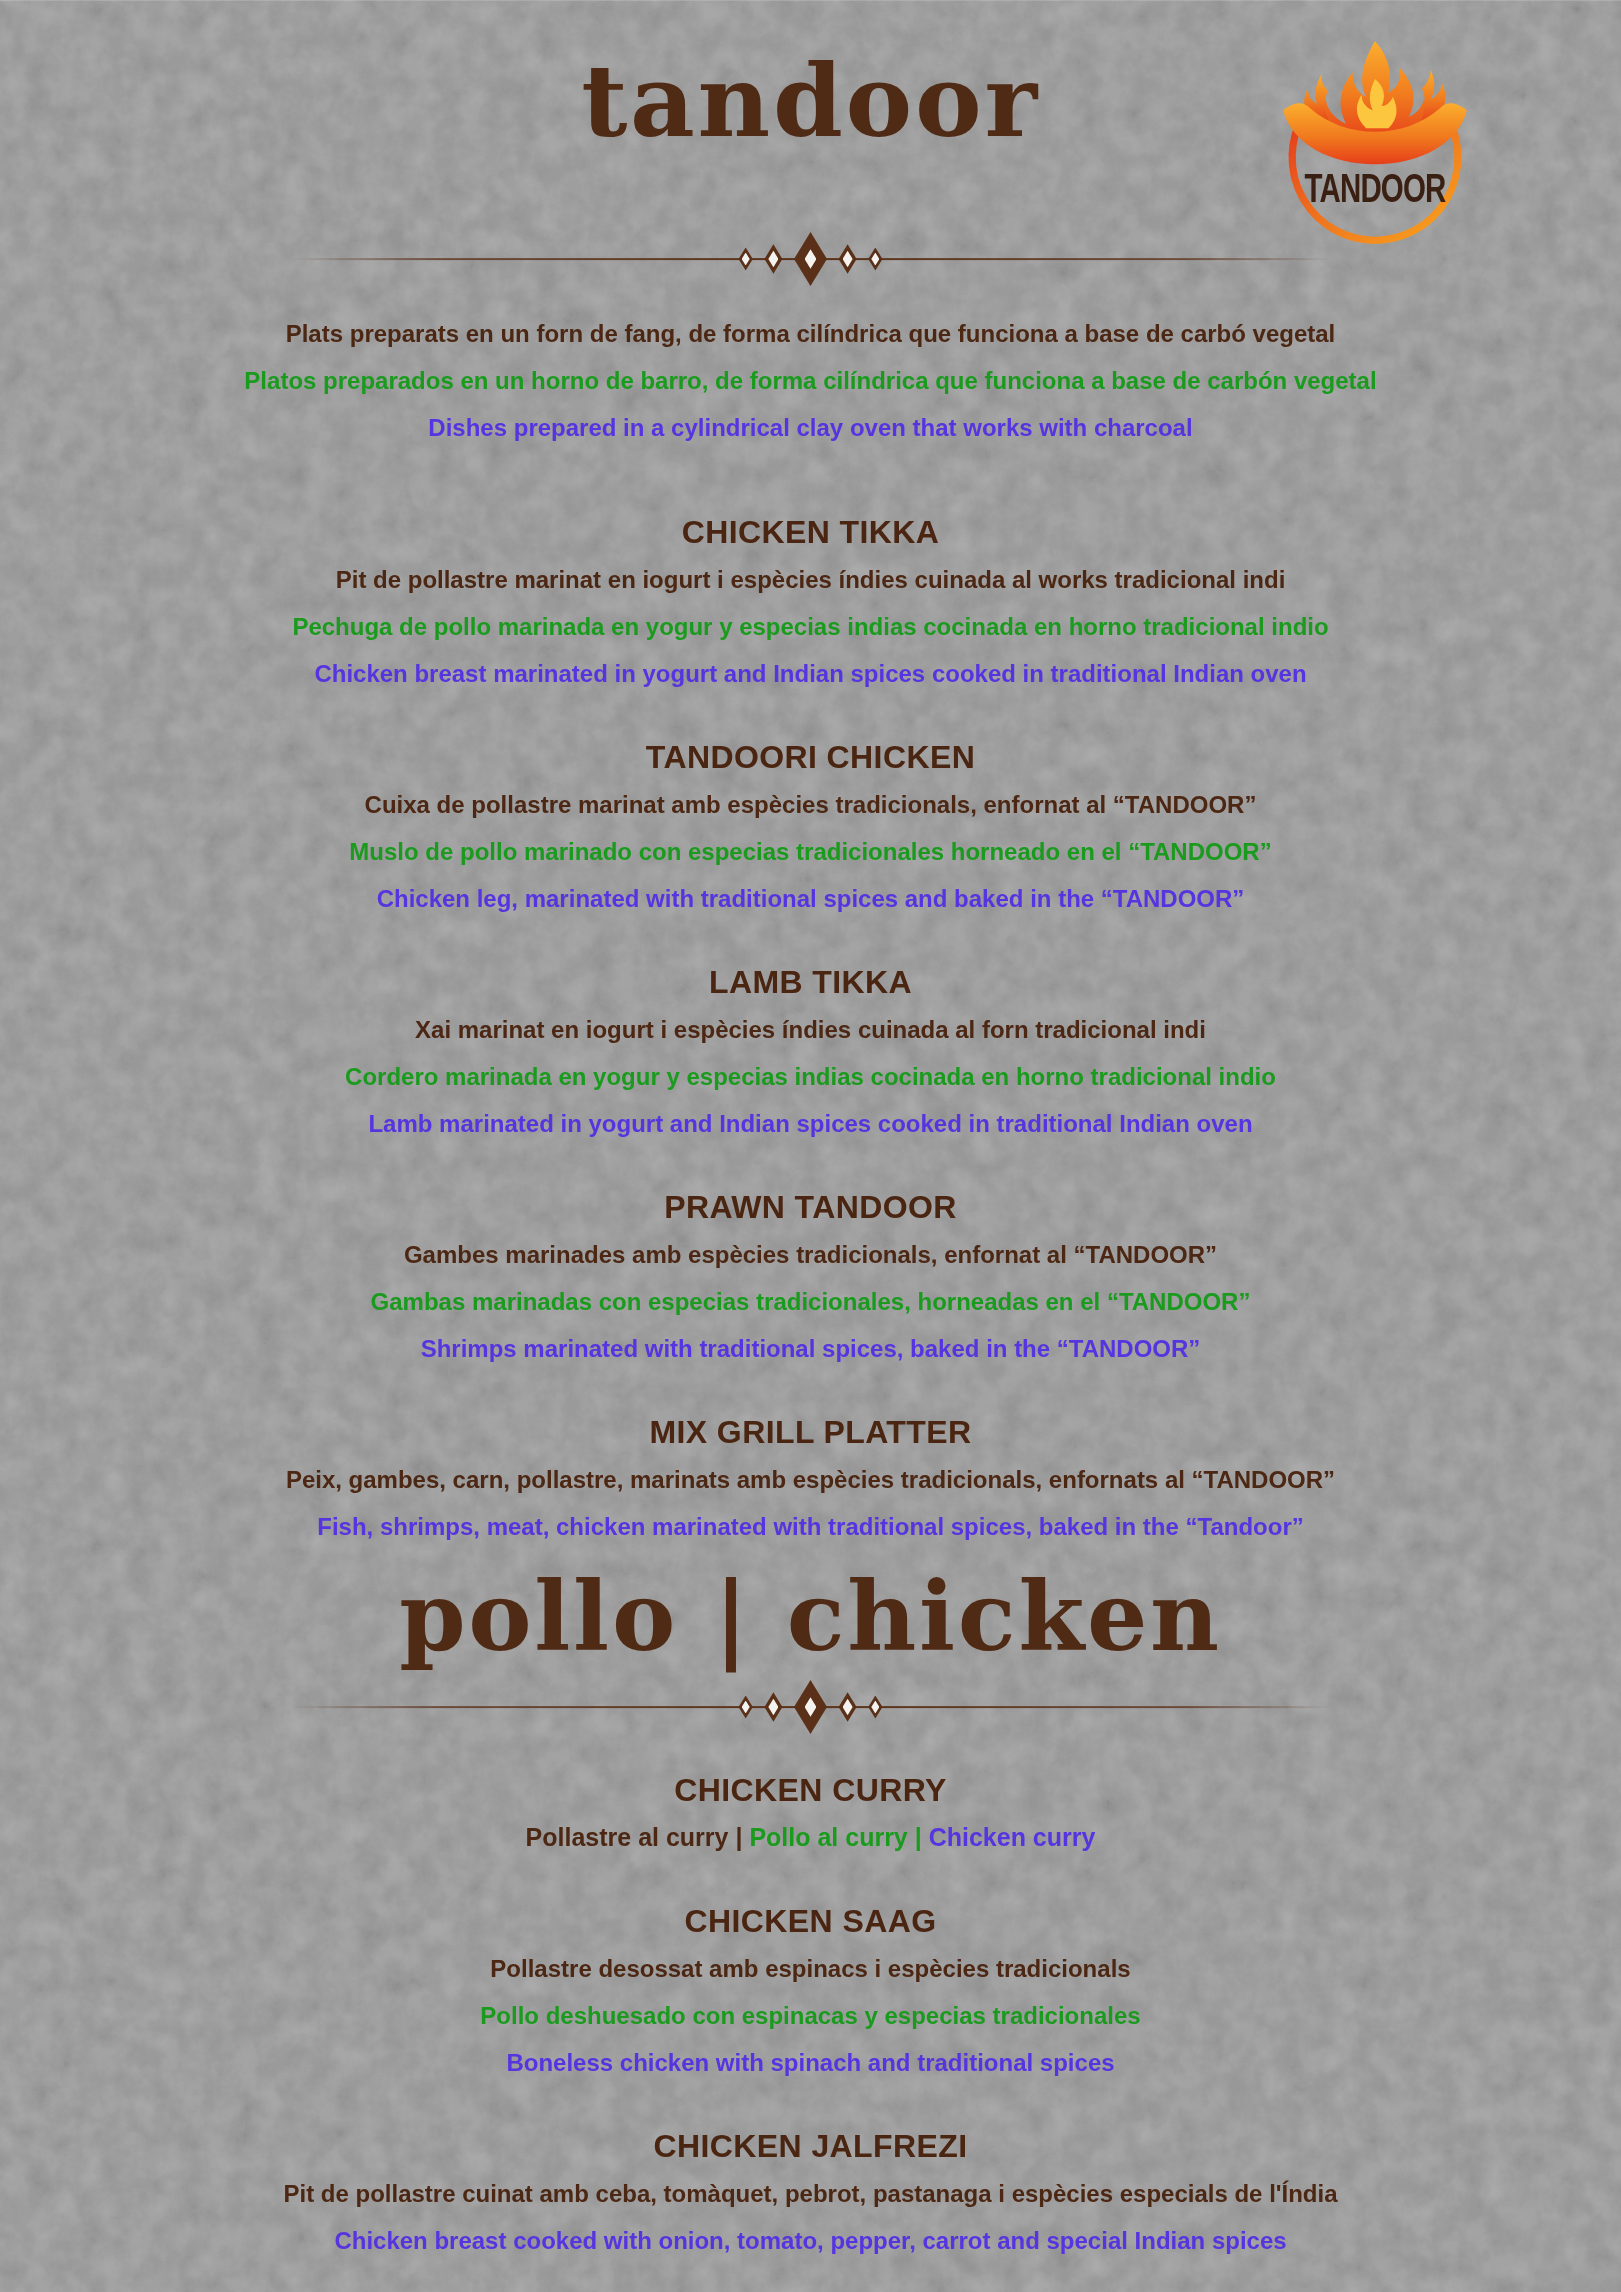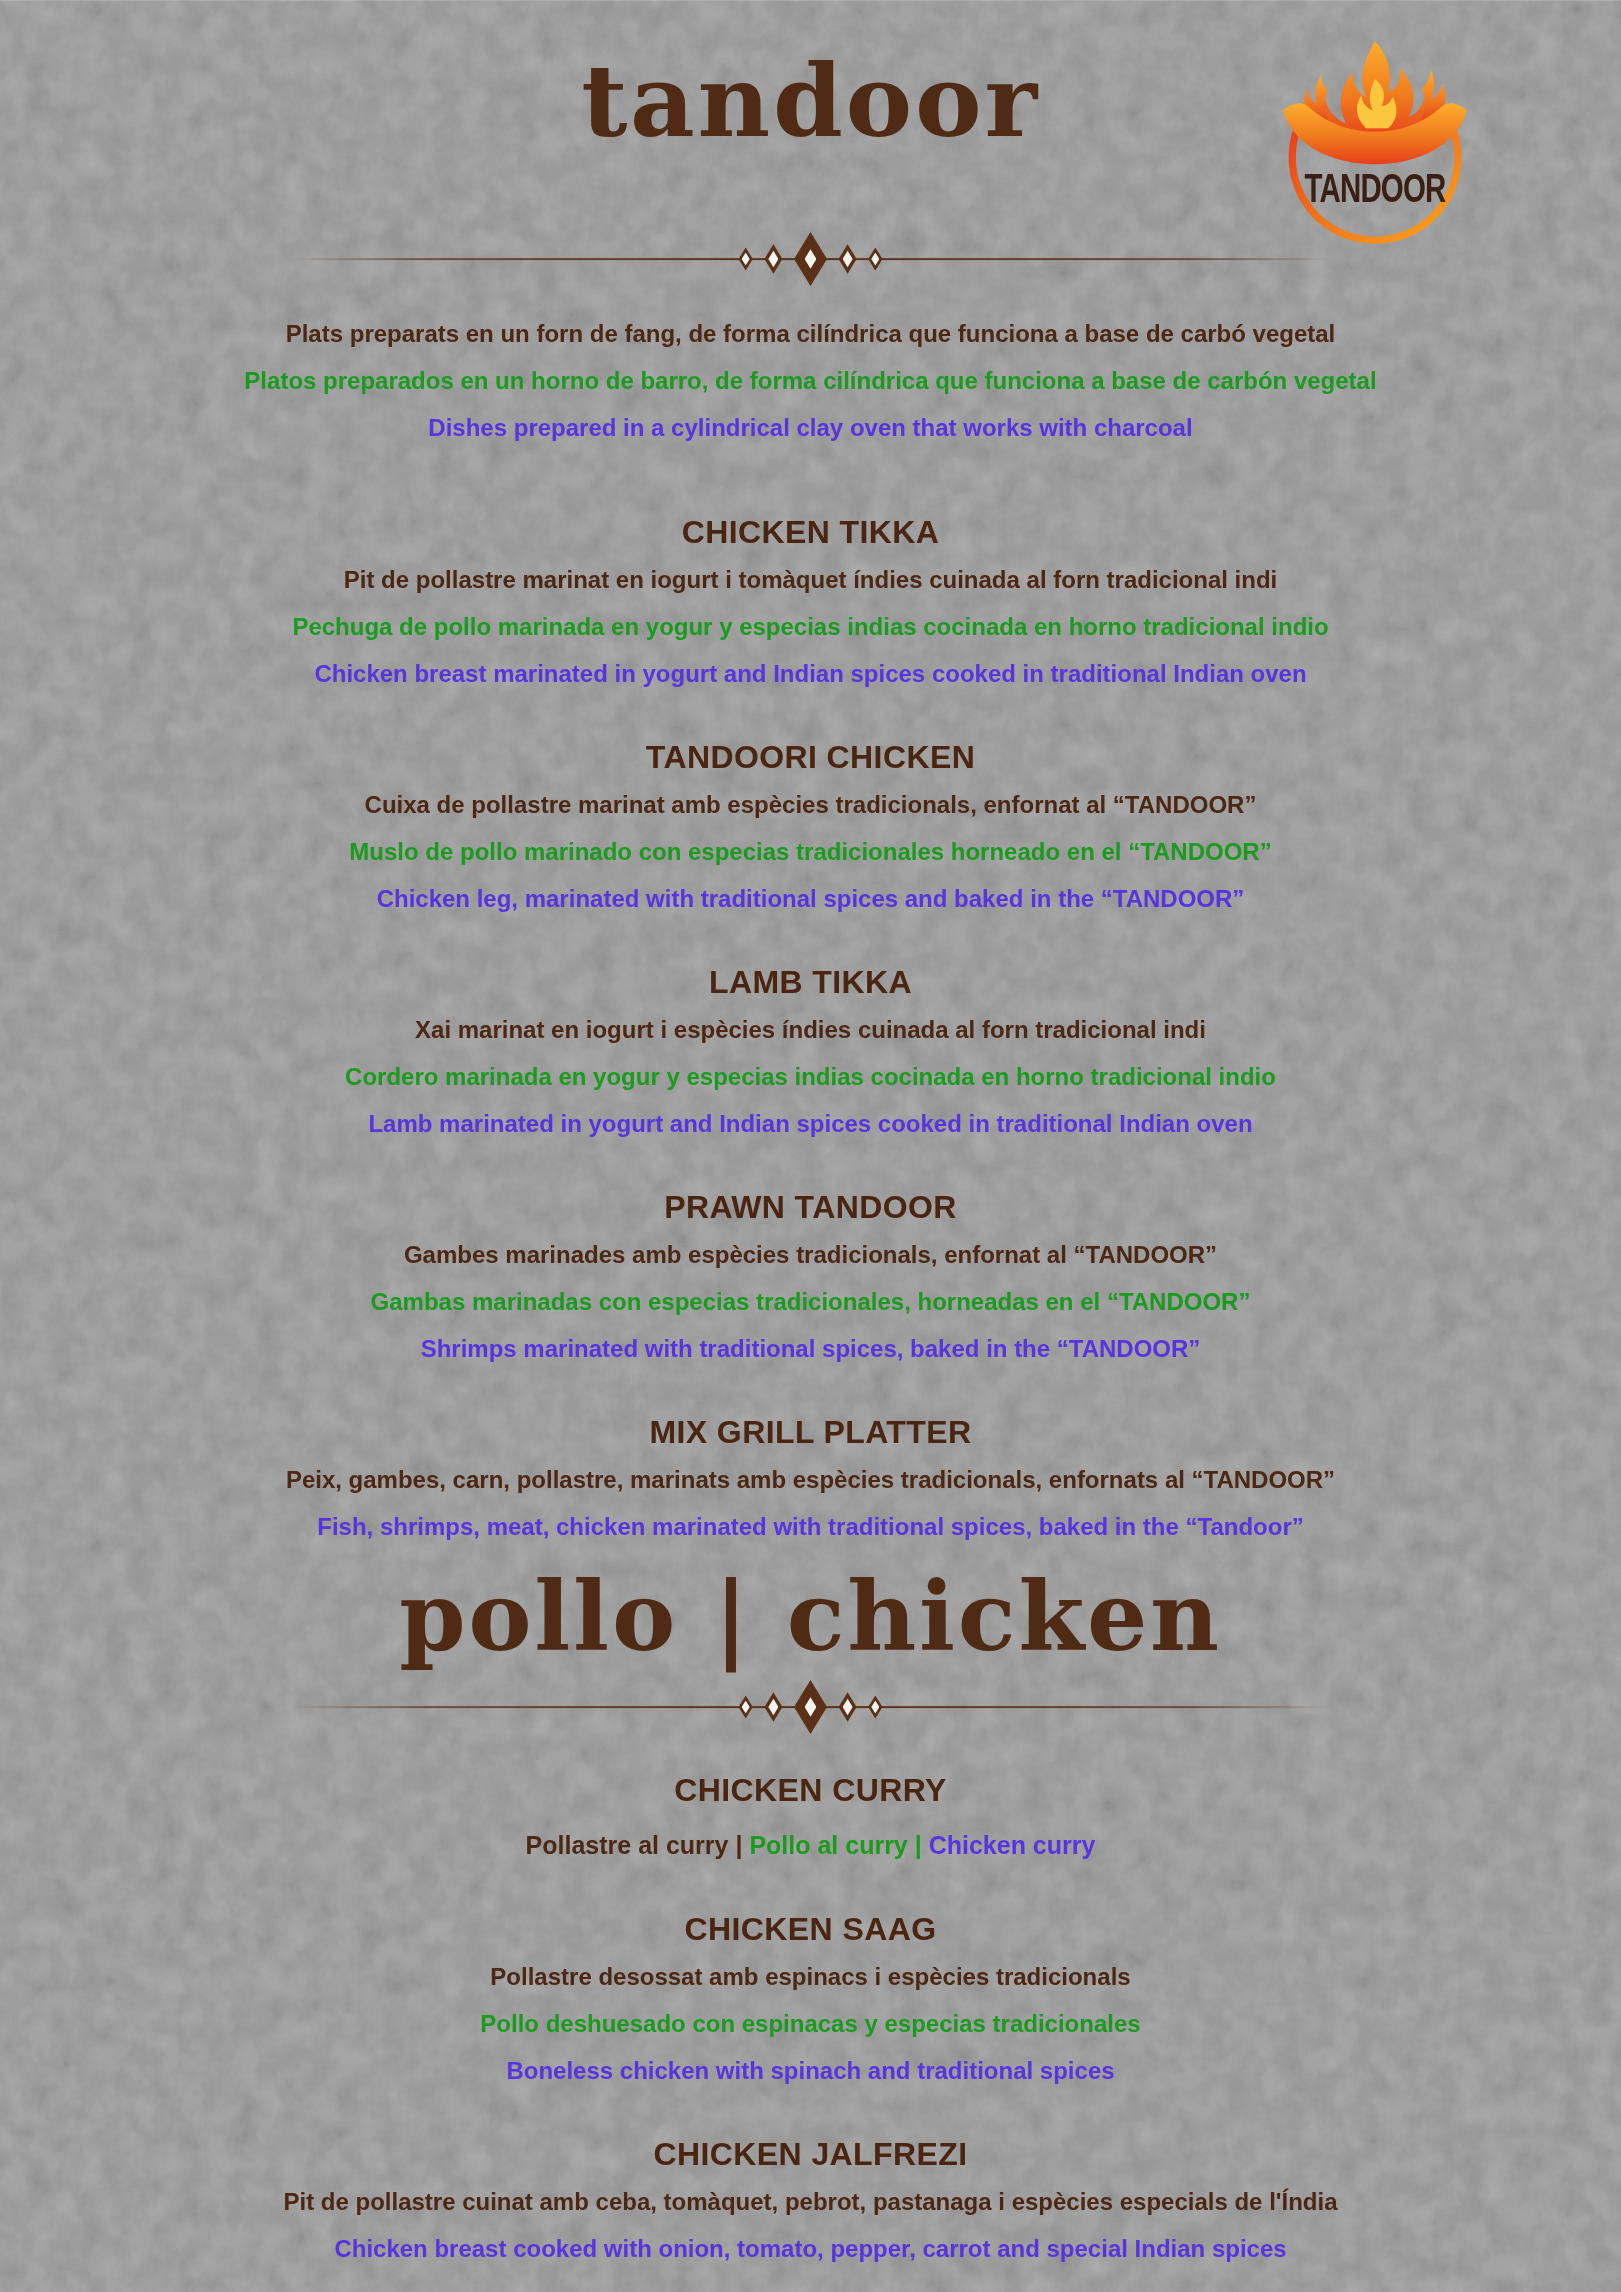--- a/index.html
+++ b/index.html
@@ -58,21 +58,21 @@
 
   .dish{margin-top:45px;}
   .dish.first{margin-top:66px;}
   .dish-title{
     margin:0 0 6.3px 0;
     font-size:32px;line-height:39px;font-weight:bold;letter-spacing:0.4px;
     color:#4A2511;
   }
   .group2-header{}
   .group2-header .script-title{font-size:95px;line-height:125px;}
-  .inline-desc{font-weight:bold;font-size:25px;line-height:39px;margin:16px;}
+  .inline-desc{font-weight:bold;font-size:25px;line-height:39px;margin:8px;}
 </style>
 </head>
 <body>
 
 <div class="page">
 
   <svg class="texture" xmlns="http://www.w3.org/2000/svg" viewBox="0 0 1810 2560" width="1621" height="2293">
     <filter id="paperNoise">
       <feTurbulence type="fractalNoise" baseFrequency="0.035" numOctaves="4" seed="7" result="n"></feTurbulence>
       <feColorMatrix in="n" type="saturate" values="0"></feColorMatrix>
@@ -132,21 +132,21 @@
     </div>
 
     <div class="intro">
       <p class="line lang-ca">Plats preparats en un forn de fang, de forma cilíndrica que funciona a base de carbó vegetal</p>
       <p class="line lang-es">Platos preparados en un horno de barro, de forma cilíndrica que funciona a base de carbón vegetal</p>
       <p class="line lang-en">Dishes prepared in a cylindrical clay oven that works with charcoal</p>
     </div>
 
     <section class="dish first">
       <h2 class="dish-title">CHICKEN TIKKA</h2>
-      <p class="line lang-ca">Pit de pollastre marinat en iogurt i tomàquet índies cuinada al forn tradicional indi</p>
+      <p class="line lang-ca">Pit de pollastre marinat en iogurt i espècies índies cuinada al works tradicional indi</p>
       <p class="line lang-es">Pechuga de pollo marinada en yogur y especias indias cocinada en horno tradicional indio</p>
       <p class="line lang-en">Chicken breast marinated in yogurt and Indian spices cooked in traditional Indian oven</p>
     </section>
 
     <section class="dish">
       <h2 class="dish-title">TANDOORI CHICKEN</h2>
       <p class="line lang-ca">Cuixa de pollastre marinat amb espècies tradicionals, enfornat al “TANDOOR”</p>
       <p class="line lang-es">Muslo de pollo marinado con especias tradicionales horneado en el “TANDOOR”</p>
       <p class="line lang-en">Chicken leg, marinated with traditional spices and baked in the “TANDOOR”</p>
     </section>

